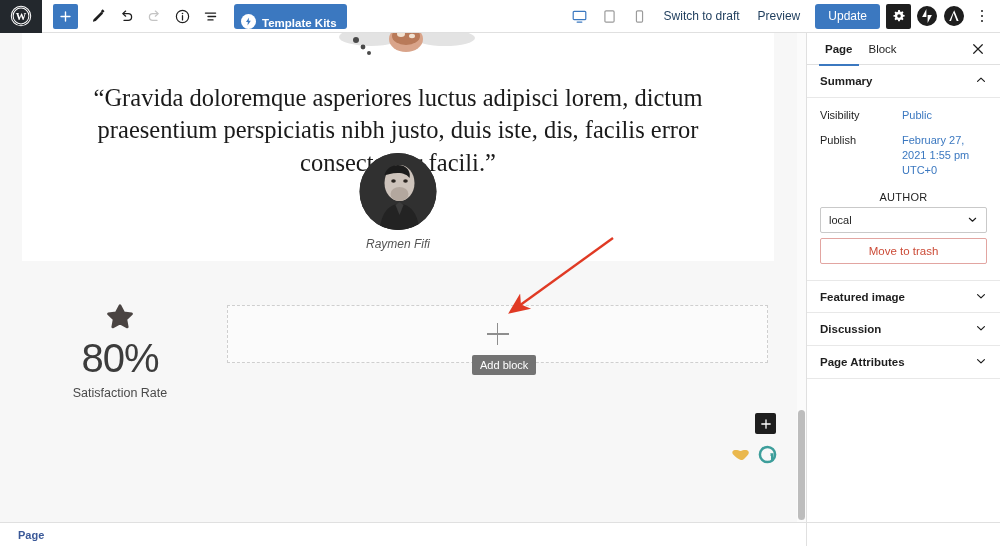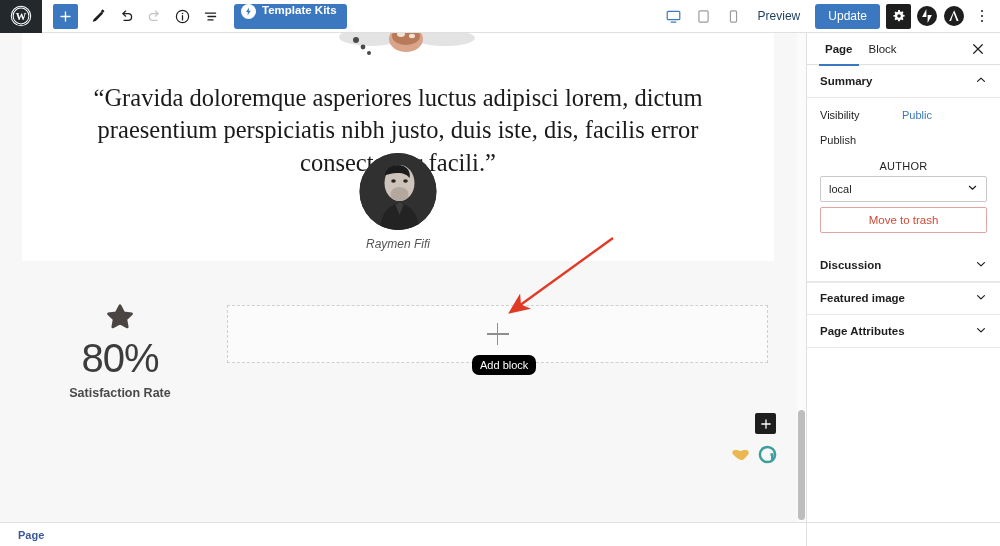--- a/index.html
+++ b/index.html
@@ -28,21 +28,21 @@
     width: 28px; height: 28px; display: flex; align-items: center; justify-content: center;
     background: transparent; border: none; cursor: pointer; border-radius: 2px;
   }
   .tb-btn.primary-add {
     background: #3b78c0; border-radius: 2px; width: 25px; height: 25px; margin-right: 6px;
   }
   .tb-btn.primary-add svg { stroke: #fff; }
   .template-kits {
     margin-left: 10px; height: 25px; background: #3b78c0; color: #fff;
     border: none; border-radius: 3px; padding: 0 10px 0 7px;
-    display: flex; align-items: flex-start; gap: 6px; cursor: pointer;
+    display: flex; align-items: flex-end; gap: 6px; cursor: pointer;
     font-size: 11.5px; font-weight: bold; font-family: "Liberation Sans", sans-serif;
   }
   .tk-icon {
     width: 15px; height: 15px; border-radius: 50%; background: #fff;
     display: flex; align-items: center; justify-content: center; flex: 0 0 15px;
   }
   .tb-right {
     margin-left: auto; display: flex; align-items: center; gap: 0px; padding-right: 7px;
   }
   .device-btn { width: 30px; height: 30px; display: flex; align-items: center; justify-content: center; cursor: pointer; }
@@ -97,37 +97,37 @@
     position: absolute; top: 204px; left: 0; width: 752px; text-align: center;
     font-size: 12px; font-style: italic; color: #555;
   }
 
   .stat-block { position: absolute; top: 270px; left: 36px; width: 168px; text-align: center; }
   .stat-star { font-size: 0; line-height: 0; margin-bottom: 6px; }
   .stat-value {
     font-size: 40px; color: #3c3c3c; line-height: 1.05; font-weight: 300;
     letter-spacing: -1px;
   }
-  .stat-label { font-size: 12.5px; color: #4a4a4a; margin-top: 7px; font-weight: bold; }
+  .stat-label { font-size: 12.5px; color: #4a4a4a; margin-top: 7px; }
 
   .empty-block {
     position: absolute; top: 272px; left: 227px; width: 541px; height: 58px;
     border: 1px dashed #cfcfcf; background: #fbfbfb;
     display: flex; align-items: center; justify-content: center;
   }
   .plus-glyph { width: 22px; height: 22px; position: relative; }
   .plus-glyph::before, .plus-glyph::after {
     content: ""; position: absolute; background: #8e8e8e;
   }
   .plus-glyph::before { left: 0; top: 10px; width: 22px; height: 1.6px; }
   .plus-glyph::after { top: 0; left: 10px; height: 22px; width: 1.6px; }
   .tooltip {
     position: absolute; top: 322px; left: 472px;
-    background: #000000; color: #fff; font-size: 11px;
-    padding: 4px 8px; border-radius: 7px; white-space: nowrap;
+    background: #737373; color: #fff; font-size: 11px;
+    padding: 4px 8px; border-radius: 2px; white-space: nowrap;
   }
 
   .add-block-dark {
     position: absolute; top: 380px; left: 755px; width: 21px; height: 21px;
     background: #1e1e1e; border-radius: 2px;
     display: flex; align-items: center; justify-content: center; cursor: pointer;
   }
   .corner-icons {
     position: absolute; top: 412px; left: 731px; display: flex; align-items: center; gap: 8px;
   }
@@ -275,20 +275,21 @@
     <div class="device-btn">
       <svg width="17" height="17" viewBox="0 0 20 20">
         <rect x="4.6" y="3.4" width="10.8" height="13.2" rx="1.3" fill="none" stroke="#9b9b9b" stroke-width="1.4"></rect>
       </svg>
     </div>
     <div class="device-btn">
       <svg width="17" height="17" viewBox="0 0 20 20">
         <rect x="6.4" y="3.4" width="7.2" height="13.2" rx="1.3" fill="none" stroke="#9b9b9b" stroke-width="1.4"></rect>
       </svg>
     </div>
+    <button class="txt-btn">Switch to draft</button>
     <button class="txt-btn">Preview</button>
     <button class="update-btn">Update</button>
     <div class="gear-btn">
       <svg width="14" height="14" viewBox="0 0 20 20">
         <path d="M10 6.6a3.4 3.4 0 100 6.8 3.4 3.4 0 000-6.8zm0 2a1.4 1.4 0 110 2.8 1.4 1.4 0 010-2.8z" fill="#fff"></path>
         <path d="M8.8 1.6h2.4l.35 2.1 1.5.62 1.75-1.2 1.7 1.7-1.2 1.75.62 1.5 2.1.35v2.4l-2.1.35-.62 1.5 1.2 1.75-1.7 1.7-1.75-1.2-1.5.62-.35 2.1H8.8l-.35-2.1-1.5-.62-1.75 1.2-1.7-1.7 1.2-1.75-.62-1.5-2.1-.35V8.8l2.1-.35.62-1.5-1.2-1.75 1.7-1.7 1.75 1.2 1.5-.62z" fill="#fff"></path>
         <circle cx="10" cy="10" r="2.6" fill="#1e1e1e"></circle>
       </svg>
     </div>
     <div class="circle-icon">
@@ -421,53 +422,54 @@
     </span>
   </div>
 
   <div class="sb-body">
     <div class="sb-row">
       <span class="key">Visibility</span>
       <span class="val">Public</span>
     </div>
     <div class="sb-row">
       <span class="key">Publish</span>
+      <span class="val">February 27, 2021 1:55 pm UTC+0</span>
     </div>
 
     <div class="sb-caption">AUTHOR</div>
     <div class="sb-select">
       <span>local</span>
       <span class="chev">
         <svg width="11" height="11" viewBox="0 0 14 14">
           <path d="M3 5.4L7 9.2l4-3.8" fill="none" stroke="#1e1e1e" stroke-width="1.4" stroke-linecap="round" stroke-linejoin="round"></path>
         </svg>
       </span>
     </div>
 
     <button class="trash-btn">Move to trash</button>
   </div>
 
+  <div class="sb-section-head" style="border-top:1px solid #e8e8e8;">
+    <span>Featured image</span>
+    <span class="chev">
+      <svg width="12" height="12" viewBox="0 0 14 14">
+        <path d="M3 5.4L7 9.2l4-3.8" fill="none" stroke="#1e1e1e" stroke-width="1.4" stroke-linecap="round" stroke-linejoin="round"></path>
+      </svg>
+    </span>
+  </div>
+
   <div class="sb-section-head">
     <span>Discussion</span>
     <span class="chev">
       <svg width="12" height="12" viewBox="0 0 14 14">
         <path d="M3 5.4L7 9.2l4-3.8" fill="none" stroke="#1e1e1e" stroke-width="1.4" stroke-linecap="round" stroke-linejoin="round"></path>
       </svg>
     </span>
   </div>
 
-  <div class="sb-section-head" style="border-top:1px solid #e8e8e8;">
-    <span>Featured image</span>
-    <span class="chev">
-      <svg width="12" height="12" viewBox="0 0 14 14">
-        <path d="M3 5.4L7 9.2l4-3.8" fill="none" stroke="#1e1e1e" stroke-width="1.4" stroke-linecap="round" stroke-linejoin="round"></path>
-      </svg>
-    </span>
-  </div>
-
   <div class="sb-section-head">
     <span>Page Attributes</span>
     <span class="chev">
       <svg width="12" height="12" viewBox="0 0 14 14">
         <path d="M3 5.4L7 9.2l4-3.8" fill="none" stroke="#1e1e1e" stroke-width="1.4" stroke-linecap="round" stroke-linejoin="round"></path>
       </svg>
     </span>
   </div>
 
 </div>

